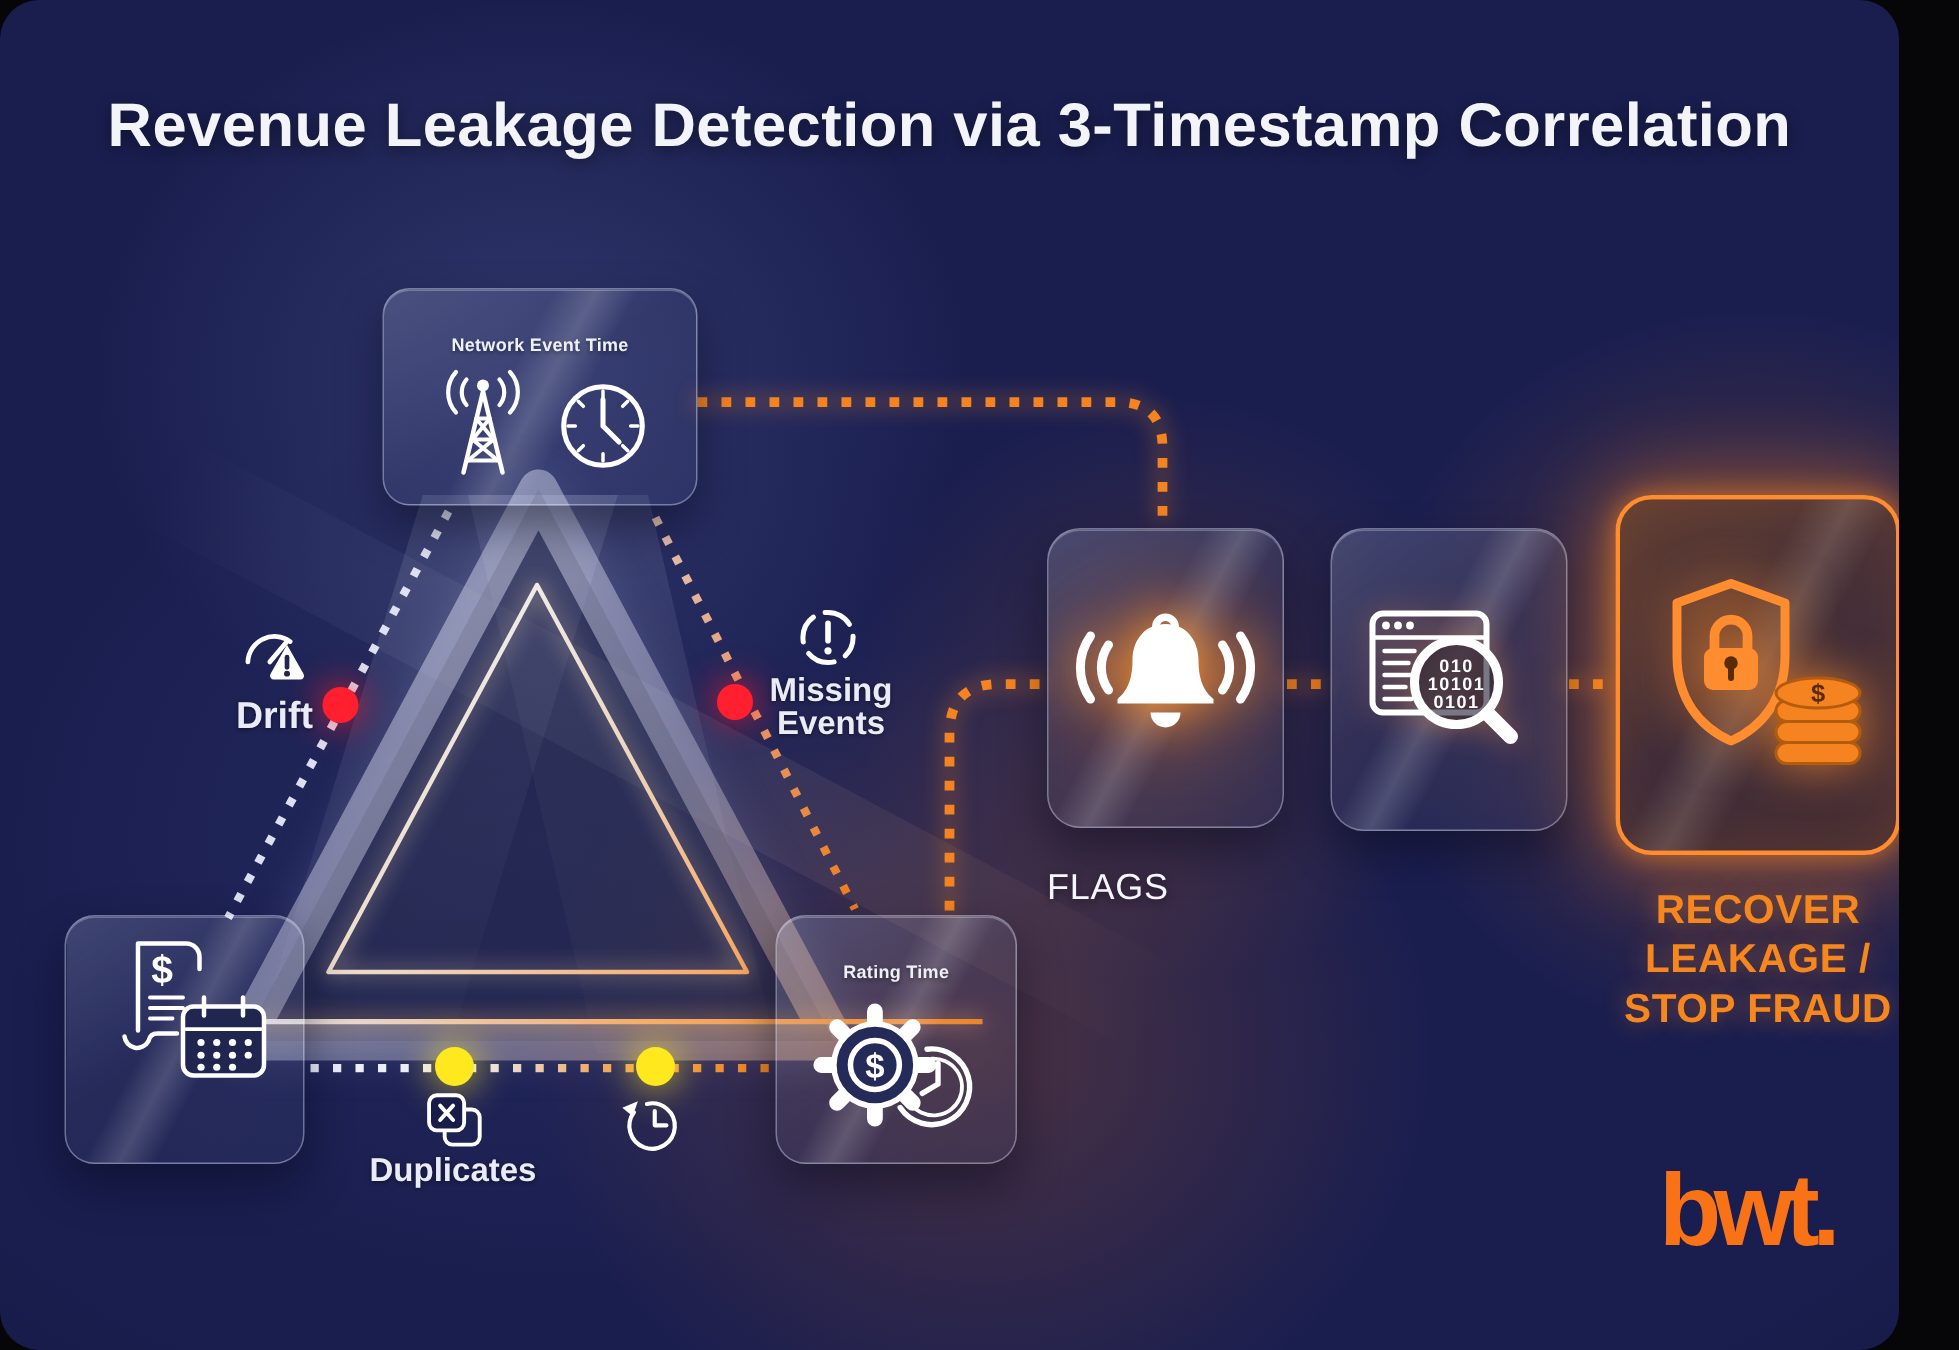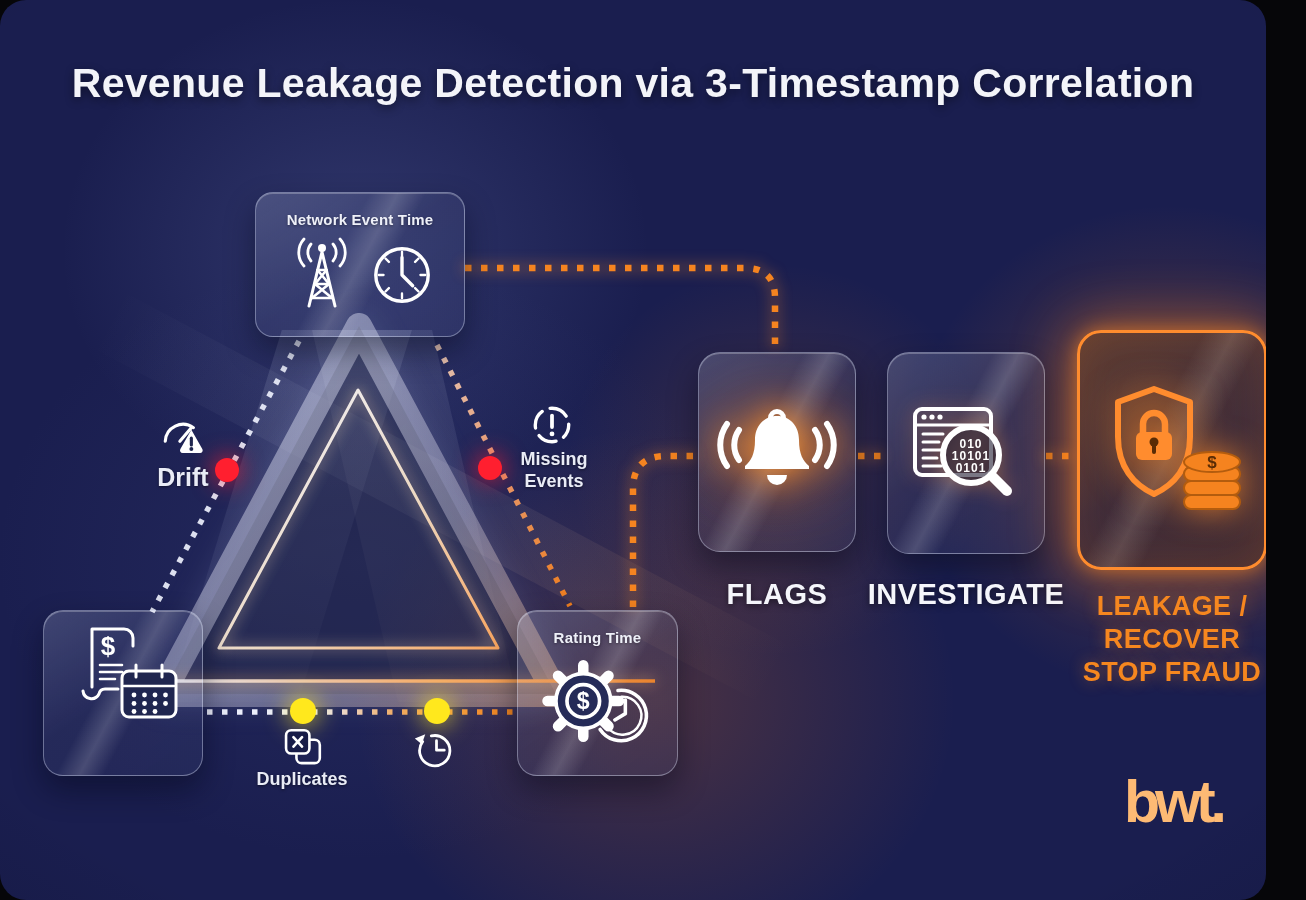--- a/index.html
+++ b/index.html
@@ -41,55 +41,55 @@
     border:1.5px solid rgba(230,236,255,0.38);
     border-radius:18px;
     box-shadow:0 14px 30px rgba(4,6,24,0.45), inset 0 1px 0 rgba(255,255,255,0.25);
     overflow:hidden;
   }
   .glass::before {
     content:""; position:absolute; inset:0;
     background:linear-gradient(118deg, transparent 40%, rgba(255,255,255,0.17) 50%, transparent 60%);
   }
   .node-title {
-    position:relative; text-align:center; padding-top:18px;
-    font-size:15px; font-weight:600; color:#eef0f8; letter-spacing:0.2px;
+    position:relative; text-align:center; padding-top:30px;
+    font-size:12px; font-weight:600; color:#eef0f8; letter-spacing:0.2px;
     text-shadow:0 1px 3px rgba(0,0,0,0.4);
   }
   .node-icons { position:relative; display:flex; justify-content:center; align-items:center; gap:10px; }
 
   .step-card { display:flex; align-items:center; justify-content:center; }
   .step-label {
-    position:absolute; text-align:center; font-weight:700; color:#f5f6fb;
-    font-size:29px; letter-spacing:0.5px; text-shadow:0 2px 6px rgba(0,0,0,0.5);
+    position:absolute; text-align:left; font-weight:400; color:#f5f6fb;
+    font-size:24px; letter-spacing:0.5px; text-shadow:0 2px 6px rgba(0,0,0,0.5);
   }
   .recover-card {
     position:absolute; border:3px solid #ff8c2e; border-radius:24px;
     background:linear-gradient(150deg, rgba(125,75,30,0.50), rgba(55,38,42,0.42) 55%, rgba(80,45,25,0.45));
     box-shadow:0 0 55px 10px rgba(255,130,30,0.45), 0 0 18px rgba(255,140,40,0.55), inset 0 0 45px rgba(255,130,30,0.16);
     overflow:hidden; display:flex; align-items:center; justify-content:center;
   }
   .recover-card::before {
     content:""; position:absolute; inset:0;
     background:linear-gradient(118deg, transparent 40%, rgba(255,230,200,0.15) 50%, transparent 60%);
   }
   .recover-label {
     position:absolute; text-align:center; font-weight:800; color:#f6871f;
     font-size:27px; line-height:33px; letter-spacing:0.4px;
     text-shadow:0 0 16px rgba(255,140,40,0.45);
   }
   .issue-label {
     position:absolute; text-align:center; font-weight:600; color:#e9ecf6;
-    font-size:18px; line-height:21.5px; text-shadow:0 1px 3px rgba(0,0,0,0.5);
+    font-size:22px; line-height:21.5px; text-shadow:0 1px 3px rgba(0,0,0,0.5);
   }
   .issue-icon { position:absolute; }
 
   .logo {
     position:absolute; right:44px; top:768px;
-    font-size:59px; font-weight:700; color:#fdba74; letter-spacing:-5px;
+    font-size:68px; font-weight:700; color:#f97316; letter-spacing:-5px;
   }
 </style>
 </head>
 <body>
 
 <div class="canvas">
   <div class="ambient"></div>
   <div class="beam beam1"></div>
   <div class="beam beam2"></div>
   <div class="beam beam3"></div>
@@ -237,41 +237,40 @@
       <path d="M16 33 h20 M16 41 h16 M16 49 h20 M16 57 h14 M16 65 h18" stroke-width="3"></path>
       <circle cx="64" cy="54" r="28" fill="rgba(34,28,50,0.6)" stroke-width="6"></circle>
       <g fill="#ffffff" stroke="none" font-family="Liberation Sans, sans-serif" font-weight="bold" text-anchor="middle">
         <text x="64" y="47" font-size="12" letter-spacing="1">010</text>
         <text x="64" y="59" font-size="12" letter-spacing="1">10101</text>
         <text x="64" y="71" font-size="12" letter-spacing="1">0101</text>
       </g>
       <path d="M85 75 L100 90" stroke-width="10"></path>
     </svg>
   </div>
-  <div class="step-label" style="left:835px; width:262px; top:578px;">INVESTIGATE</div>
 
   <div class="recover-card" style="left:1077px; top:330px; width:190px; height:240px;">
     <svg width="160" height="150" viewBox="0 0 160 150" fill="none" stroke="#ff8c2e" stroke-linecap="round" style="filter:drop-shadow(0 0 16px rgba(255,140,40,0.75));">
       <path d="M62 14 L98 27 V62 C98 92 82 110 62 119 C42 110 26 92 26 62 V27 Z" stroke-width="6" stroke-linejoin="round" fill="rgba(255,140,40,0.06)"></path>
       <path d="M51 58 v-9 a11 11 0 0 1 22 0 v9" stroke-width="6.5"></path>
       <rect x="44" y="57" width="36" height="28" rx="6" fill="#ff8c2e" stroke="none"></rect>
       <circle cx="62" cy="67" r="4.5" fill="#5a2c05" stroke="none"></circle>
       <path d="M62 69 v8" stroke="#5a2c05" stroke-width="4"></path>
       <g>
         <rect x="92" y="120" width="56" height="14" rx="7" fill="#f5831f" stroke="#b35c0e" stroke-width="2"></rect>
         <rect x="92" y="106" width="56" height="14" rx="7" fill="#f5831f" stroke="#b35c0e" stroke-width="2"></rect>
         <rect x="92" y="92" width="56" height="14" rx="7" fill="#f5831f" stroke="#b35c0e" stroke-width="2"></rect>
         <ellipse cx="120" cy="87" rx="28" ry="10" fill="#f5831f" stroke="#b35c0e" stroke-width="2"></ellipse>
         <text x="120" y="93" text-anchor="middle" font-size="17" font-weight="bold" fill="#5a2c05" stroke="none" font-family="Liberation Sans, sans-serif">$</text>
       </g>
     </svg>
   </div>
   <div class="recover-label" style="left:1054px; width:236px; top:590px;">
+    <div>RECOVER</div>
     <div>LEAKAGE /</div>
-    <div>RECOVER</div>
     <div>STOP FRAUD</div>
   </div>
 
   <svg class="issue-icon" style="left:159px; top:411px;" width="48" height="48" viewBox="0 0 46 46" fill="none" stroke="#ffffff" stroke-linecap="round">
     <path d="M6 29 a17 17 0 0 1 27 -13" stroke-width="3"></path>
     <path d="M20 29 L31 16" stroke-width="3"></path>
     <path d="M31 18 l10.5 18.5 a2.5 2.5 0 0 1 -2.2 3.8 h-16.6 a2.5 2.5 0 0 1 -2.2 -3.8 z" fill="#ffffff" stroke="none"></path>
     <path d="M31 26 v6.5" stroke="#20264f" stroke-width="3"></path>
     <circle cx="31" cy="36.5" r="1.9" fill="#20264f" stroke="none"></circle>
   </svg>

